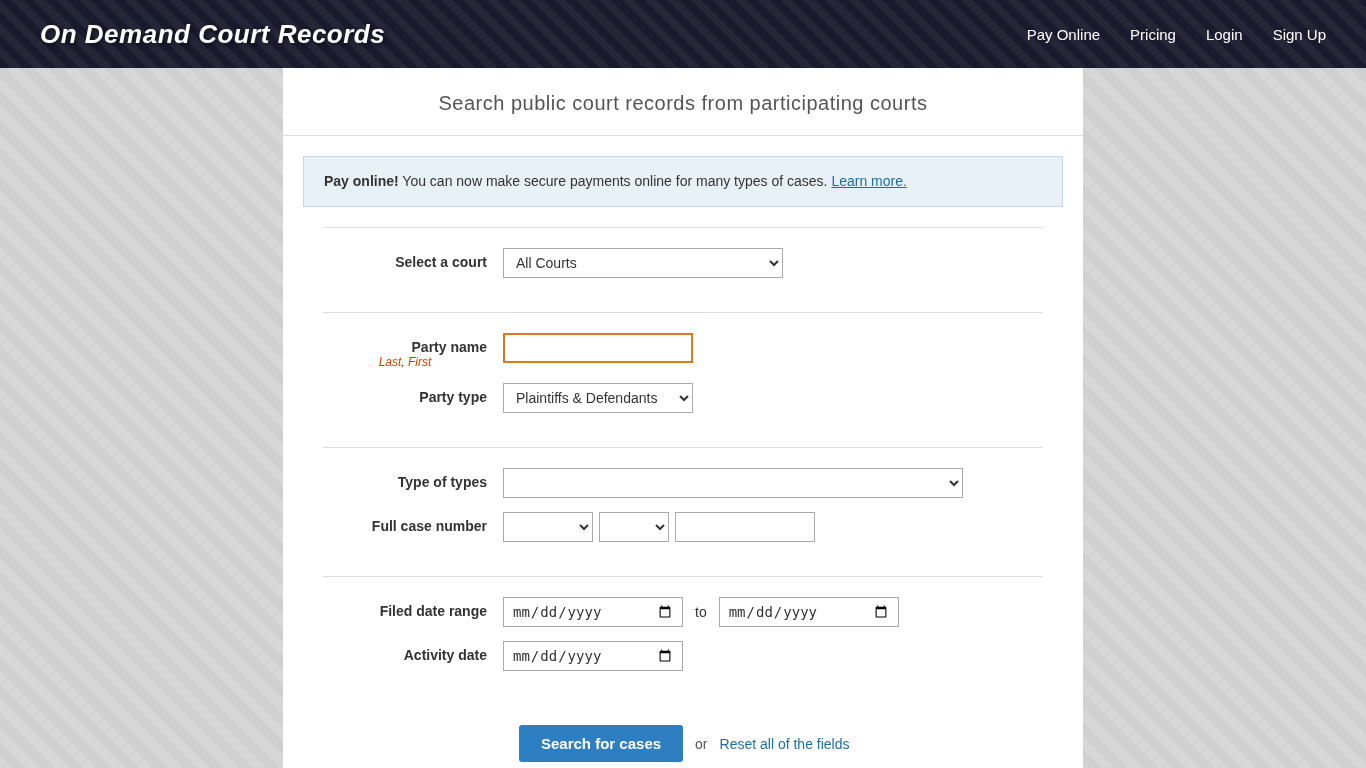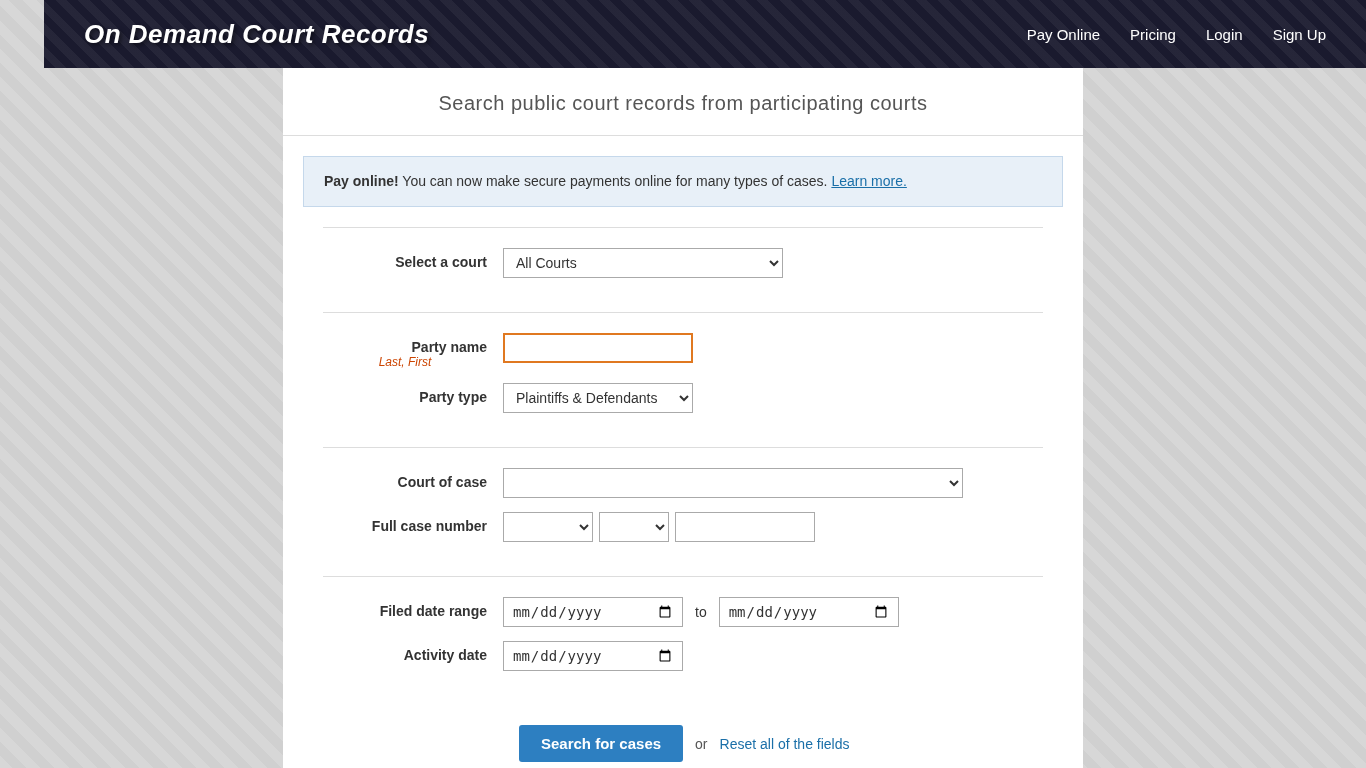--- a/index.html
+++ b/index.html
@@ -26,21 +26,20 @@
         transparent 8px,
         rgba(255,255,255,0.05) 8px,
         rgba(255,255,255,0.05) 16px
       );
       padding: 4px 40px;
       display: flex;
       align-items: center;
       justify-content: space-between;
       height: 68px;
       min-height: 68px;
-      margin-left: 44px;
     }
 
     .header-logo {
       color: white;
       font-size: 26px;
       font-weight: 900;
       font-style: italic;
       letter-spacing: 0.5px;
       text-shadow: 2px 2px 4px rgba(0,0,0,0.5);
     }
@@ -279,21 +278,21 @@
         <div class="form-field">
           <select class="party-type-select">
             <option>Plaintiffs &amp; Defendants</option>
           </select>
         </div>
       </div>
     </div>
 
     <div class="form-section">
       <div class="form-row">
-        <label class="form-label">Court of case</label>
+        <label class="form-label">Type of types</label>
         <div class="form-field">
           <select class="case-type-select">
             <option value=""></option>
           </select>
         </div>
       </div>
       <div class="form-row">
         <label class="form-label">Full case number</label>
         <div class="form-field">
           <select class="case-number-part1">

